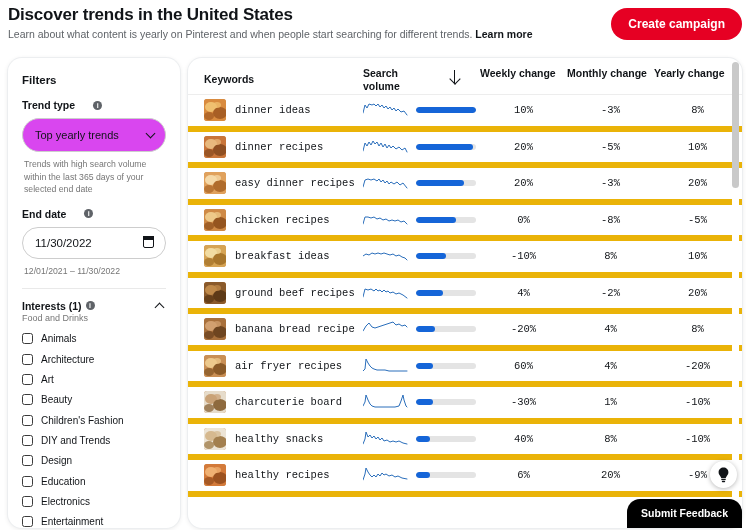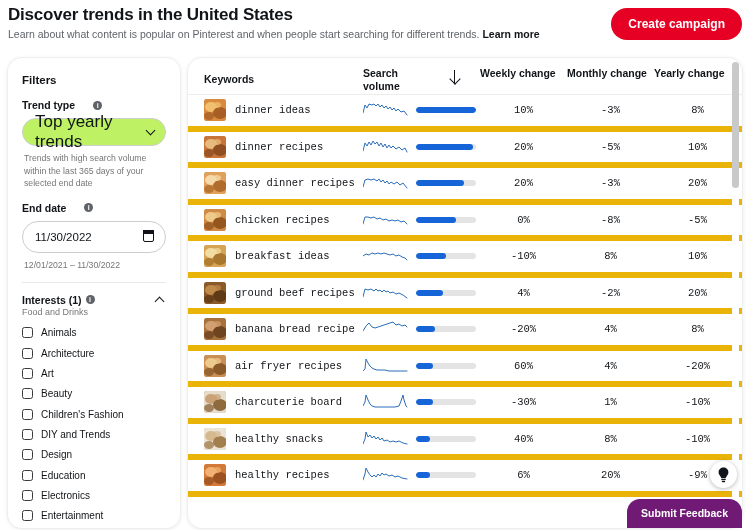--- a/index.html
+++ b/index.html
@@ -46,24 +46,24 @@
   .field-label {
     font-size: 10.5px; font-weight: bold;
     display: flex; align-items: center; gap: 18px; margin-bottom: 7px;
   }
   .info-icon {
     display: inline-block; width: 9px; height: 9px; border-radius: 50%;
     background: #5f6368; color: #fff; font-size: 7px; font-weight: bold;
     line-height: 9px; text-align: center; font-style: normal;
   }
   .select-box {
-    position: relative; height: 28px;
+    position: relative; height: 34px;
     border: 1px solid #cdcdcd; border-radius: 17px;
     display: flex; align-items: center; padding: 0 12px;
-    font-size: 17px; cursor: pointer; background: #bef264;
+    font-size: 11px; cursor: pointer; background: #d946ef;
   }
   .select-box .chev {
     position: absolute; right: 11px; top: 50%;
     width: 7px; height: 7px; margin-top: -5px;
     border-right: 1.6px solid #111418; border-bottom: 1.6px solid #111418;
     transform: rotate(45deg);
   }
   .helper-text {
     font-size: 8.7px; color: #767676; line-height: 1.45;
     margin: 6px 2px 12px 2px;
@@ -182,35 +182,35 @@
   
   .bulb-btn {
     position: absolute; right: 13px; bottom: 42px;
     width: 27px; height: 27px; border-radius: 50%;
     background: #fff; box-shadow: 0 1px 5px rgba(0,0,0,.28);
     display: flex; align-items: center; justify-content: center;
     cursor: pointer;
   }
   .submit-feedback {
     position: absolute; right: 8px; bottom: 2px;
-    background: #701a75; color: #fff; border: none;
+    background: #000000; color: #fff; border: none;
     border-radius: 13px 13px 0 0; padding: 8px 14px 9px 14px;
     font-family: "Liberation Sans", sans-serif;
     font-size: 10.5px; font-weight: bold; cursor: pointer;
   }
 </style>
 </head>
 <body>
 
 <div class="page">
 
   <div class="header">
     <div class="page-title">Discover trends in the United States</div>
     <div class="page-sub">
-      <span>Learn about what content is popular on Pinterest and when people start searching for different trends.</span>
+      <span>Learn about what content is yearly on Pinterest and when people start searching for different trends.</span>
       <span class="learn-more">Learn more</span>
     </div>
     <button class="create-campaign">Create campaign</button>
   </div>
 
   <div class="sidebar">
     <div class="filters-title">Filters</div>
 
     <div class="field-label">
       <span>Trend type</span>

